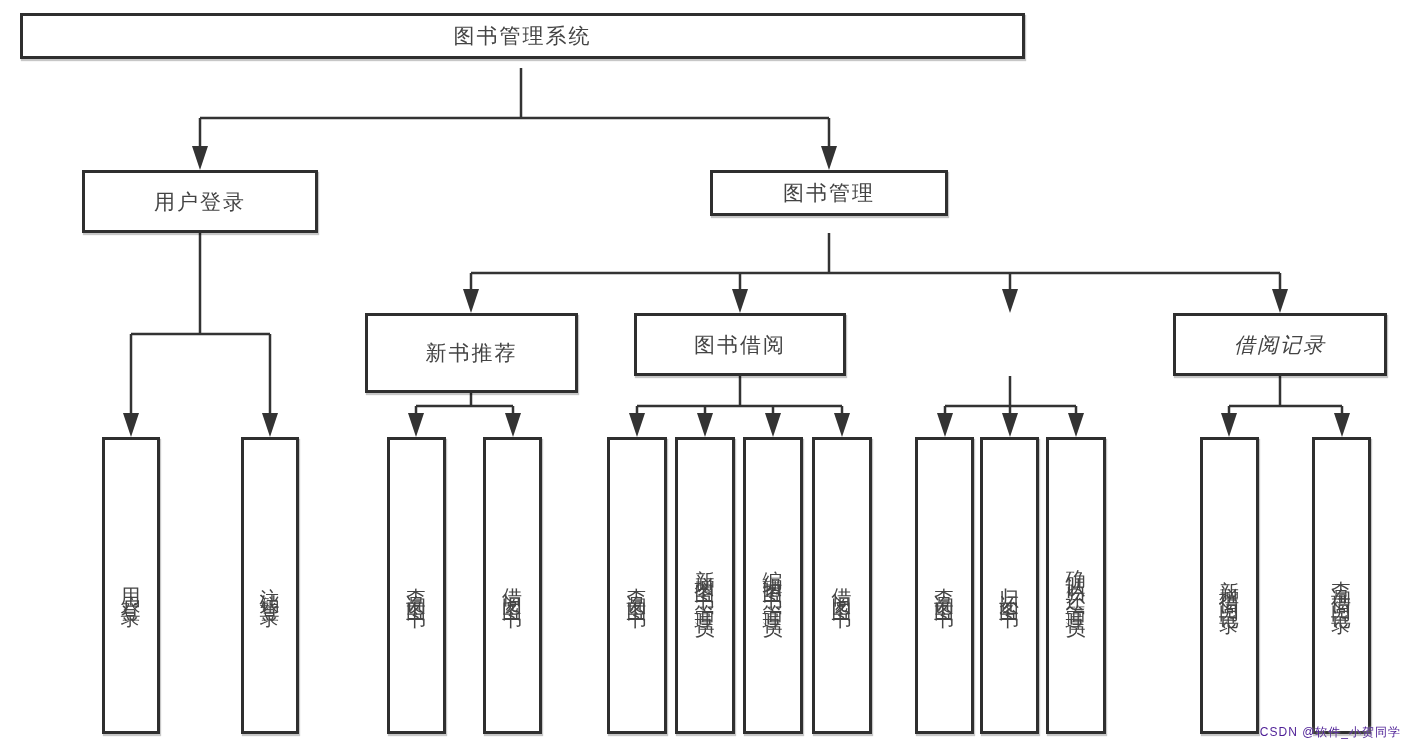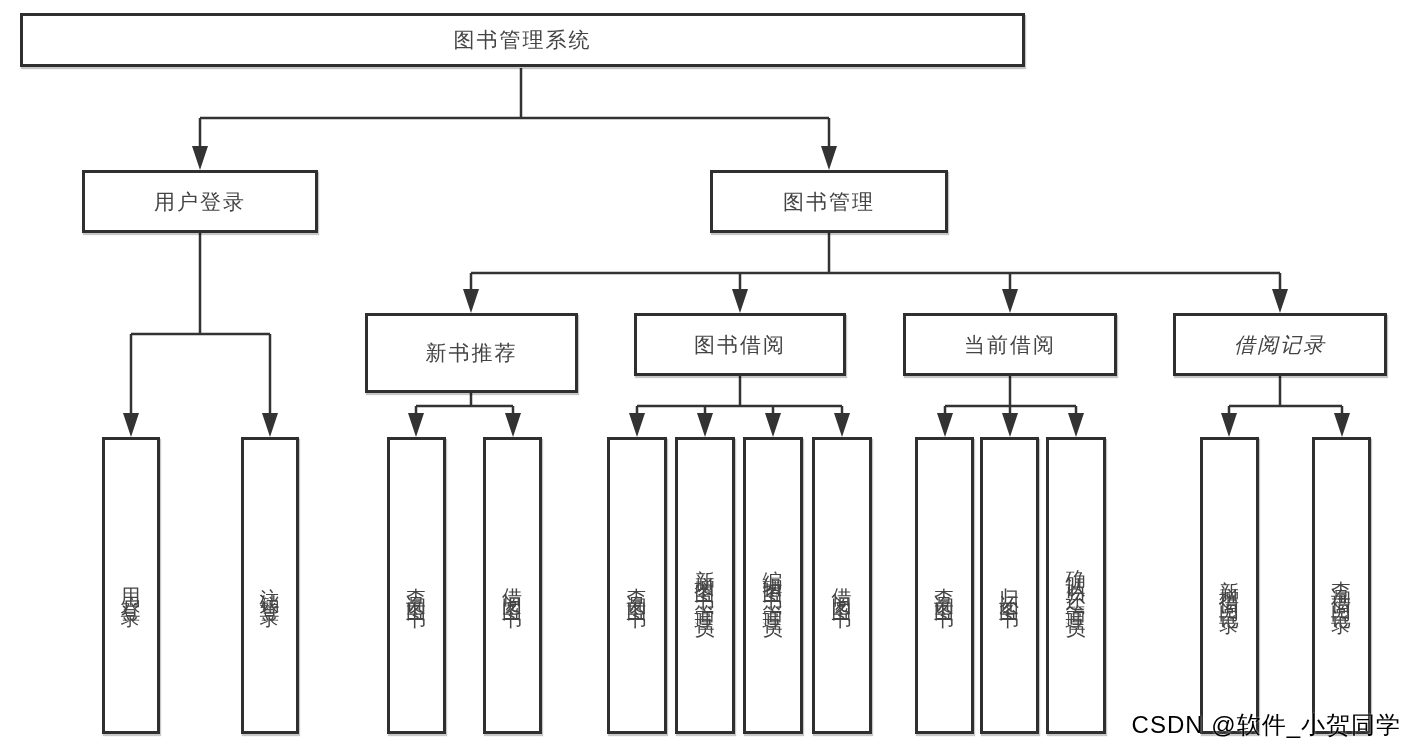--- a/index.html
+++ b/index.html
@@ -17,22 +17,22 @@
     box-shadow:1px 2px 1px rgba(0,0,0,0.22);
   }
   .h { font-size:21px; letter-spacing:2px; white-space:nowrap; }
   .root-label { font-size:21px; letter-spacing:2px; }
   .v .vtxt {
     writing-mode:vertical-rl; text-orientation:mixed;
     font-size:20px; letter-spacing:7px; line-height:1;
   }
   .watermark {
     position:absolute; right:4px; bottom:6px;
-    font-size:24px; letter-spacing:1px;
-    color:#000000; text-shadow:0 0 2px rgba(255,255,255,0.9);
+    font-size:12px; letter-spacing:1px;
+    color:#4c1d95; text-shadow:0 0 2px rgba(255,255,255,0.9);
     z-index:5; white-space:nowrap;
   }
 </style>
 </head>
 <body>
 
 <div class="stage">
 
   <svg class="wires" viewBox="0 0 1405 747" xmlns="http://www.w3.org/2000/svg">
     <defs>
@@ -96,39 +96,36 @@
       <use href="#ah" transform="translate(773,437)"></use>
       <use href="#ah" transform="translate(842,437)"></use>
       <use href="#ah" transform="translate(945,437)"></use>
       <use href="#ah" transform="translate(1010,437)"></use>
       <use href="#ah" transform="translate(1076,437)"></use>
       <use href="#ah" transform="translate(1229,437)"></use>
       <use href="#ah" transform="translate(1342,437)"></use>
     </g>
   </svg>
 
-  <div class="box h" style="left:20px;top:13px;width:1005px;height:54px;">
+  <div class="box h" style="left:20px;top:13px;width:1005px;height:46px;">
     <span class="root-label">图书管理系统</span>
   </div>
 
   <div class="box h" style="left:82px;top:170px;width:236px;height:63px;">
     <span>用户登录</span>
   </div>
-  <div class="box h" style="left:710px;top:170px;width:238px;height:63px;">
+  <div class="box h" style="left:710px;top:170px;width:238px;height:46px;">
     <span>图书管理</span>
   </div>
 
   <div class="box h" style="left:365px;top:313px;width:213px;height:80px;">
     <span>新书推荐</span>
   </div>
   <div class="box h" style="left:634px;top:313px;width:212px;height:63px;">
     <span>图书借阅</span>
-  </div>
-  <div class="box h" style="left:903px;top:313px;width:214px;height:63px;">
-    <span>当前借阅</span>
   </div>
   <div class="box h" style="left:1173px;top:313px;width:214px;height:63px;font-style:italic;">
     <span>借阅记录</span>
   </div>
 
   <div class="box v" style="left:102px;top:437px;width:58px;height:297px;">
     <span class="vtxt">用户登录</span>
   </div>
   <div class="box v" style="left:241px;top:437px;width:58px;height:297px;">
     <span class="vtxt">注销登录</span>

